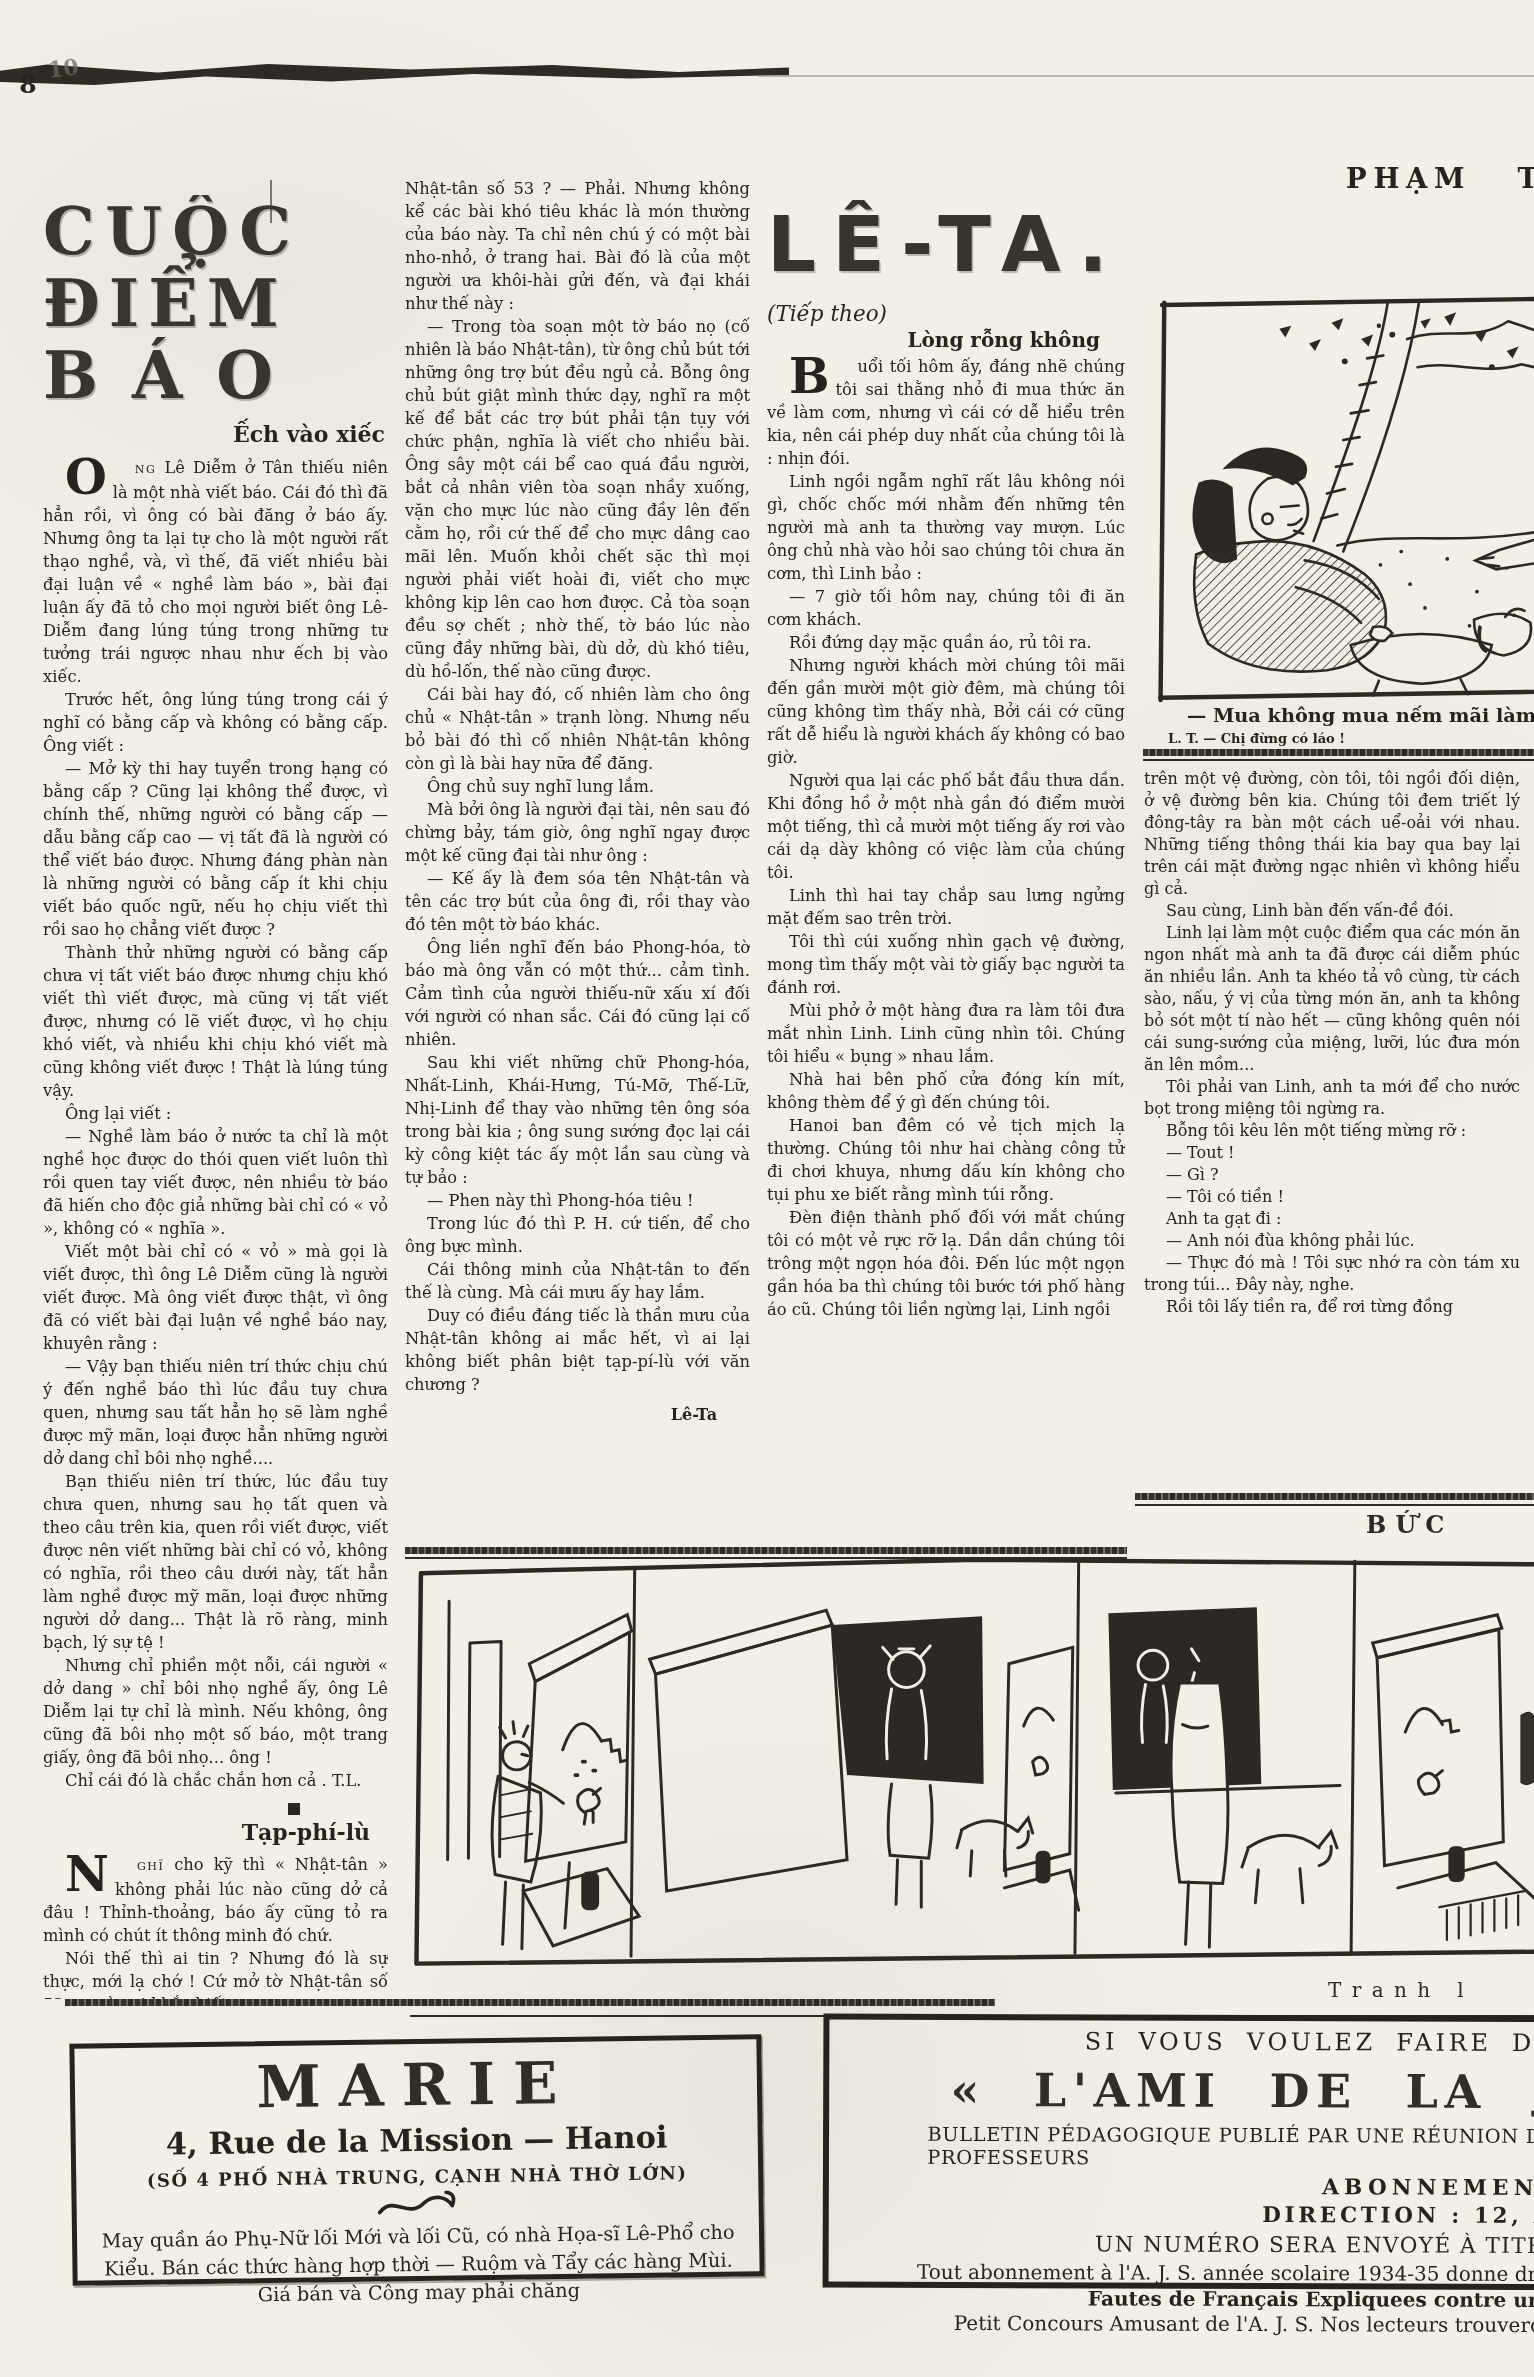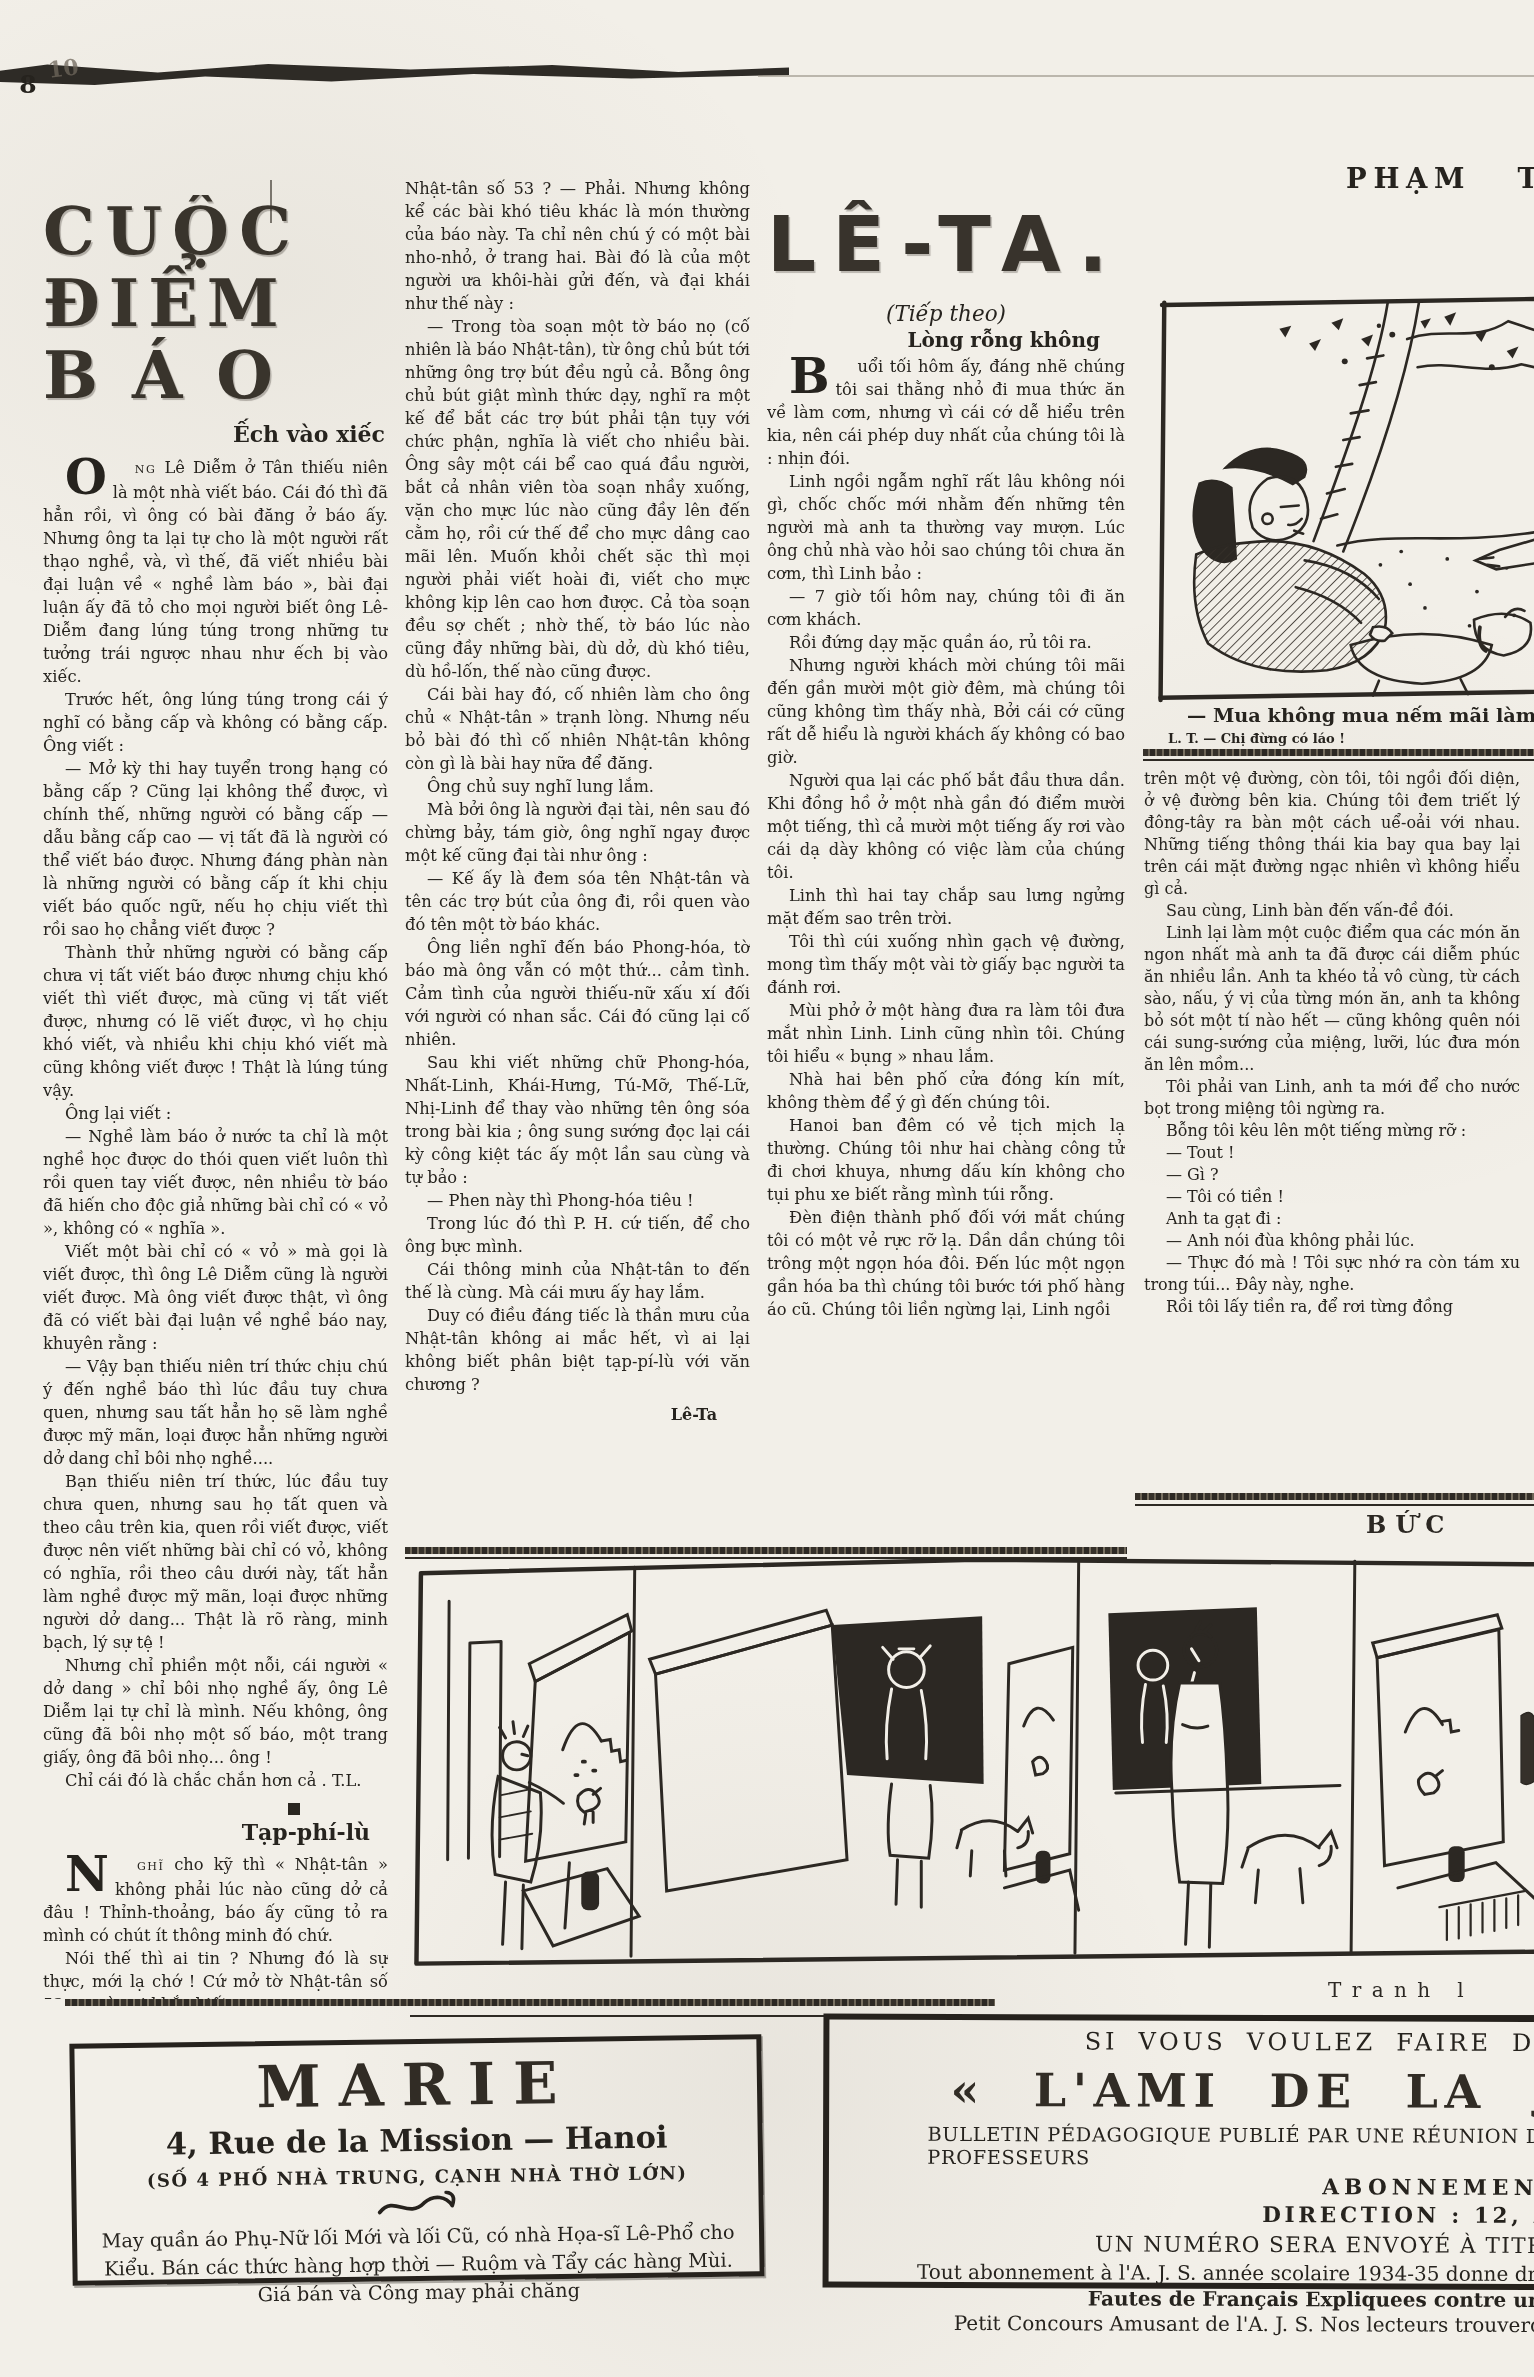--- a/index.html
+++ b/index.html
@@ -35,21 +35,21 @@
   .big-title .tl1{display:block;letter-spacing:10.4px;}
   .big-title .tl2{display:block;letter-spacing:9px;}
   .big-title .tl3{display:block;letter-spacing:34px;}
   .kicker{font-size:22px;font-weight:bold;text-align:right;margin:12px 3px 10.4px 0;}
   .square-orn{width:12px;height:12px;background:#2a2620;margin:10.4px 0 4.5px 245px;}
   .sec-head{font-size:22px;font-weight:bold;text-align:right;margin:6px 18px 9px 0;}
   .sig{font-size:16px;font-weight:bold;text-align:right;margin:7.4px 33px 0 0;}
   .leta-title{font-family:"DejaVu Sans", sans-serif;font-size:77px;font-weight:bold;
     letter-spacing:16.3px;color:#38332c;line-height:111px;white-space:nowrap;
     text-shadow:1.5px 1.5px 0.7px rgba(45,40,32,.28);}
-  .tiep-theo{font-size:21.5px;font-style:italic;text-align:center;margin:1.5px 0 4.5px 0;}
+  .tiep-theo{font-size:21.5px;font-style:italic;margin:1.5px 0 4.5px 0;}
   .sub-head{font-size:20px;font-weight:bold;text-align:right;margin:0 25px 3px 0;}
   
   #illus{left:1156px;top:296px;width:379px;height:407px;}
   .cap1{left:1187px;top:704px;width:349px;font-size:19.3px;font-weight:bold;white-space:nowrap;}
   .cap2{left:1168px;top:731px;width:349px;font-size:13px;font-weight:bold;white-space:nowrap;}
   
   .rule-band{height:6.7px;background:repeating-linear-gradient(90deg,#36312a 0 5.2px,#6d6557 5.2px 7.4px,#2c2823 7.4px 12px,#7a7263 12px 14px);}
   .rule-thin{height:2.2px;background:#2e2a24;}
   
   .buc-label{left:1366px;top:1510px;font-size:24px;font-weight:bold;letter-spacing:9px;white-space:nowrap;color:#2c2823;}
@@ -117,21 +117,21 @@
       </div>
   </div>
 
   <div id="col2" class="abs col">
     <div>
         <p class="noindent">Nhật-tân số 53 ? — Phải. Nhưng không kể các bài khó tiêu khác là món thường của báo này. Ta chỉ nên chú ý có một bài nho-nhỏ, ở trang hai. Bài đó là của một người ưa khôi-hài gửi đến, và đại khái như thế này :</p>
         <p>— Trong tòa soạn một tờ báo nọ (cố nhiên là báo Nhật-tân), từ ông chủ bút tới những ông trợ bút đều ngủ cả. Bỗng ông chủ bút giật mình thức dạy, nghĩ ra một kế để bắt các trợ bút phải tận tụy với chức phận, nghĩa là viết cho nhiều bài. Ông sây một cái bể cao quá đầu người, bắt cả nhân viên tòa soạn nhầy xuống, vặn cho mực lúc nào cũng đầy lên đến cằm họ, rồi cứ thế để cho mực dâng cao mãi lên. Muốn khỏi chết sặc thì mọi người phải viết hoài đi, viết cho mực không kịp lên cao hơn được. Cả tòa soạn đều sợ chết ; nhờ thế, tờ báo lúc nào cũng đầy những bài, dù dở, dù khó tiêu, dù hồ-lốn, thế nào cũng được.</p>
         <p>Cái bài hay đó, cố nhiên làm cho ông chủ « Nhật-tân » trạnh lòng. Nhưng nếu bỏ bài đó thì cố nhiên Nhật-tân không còn gì là bài hay nữa để đăng.</p>
         <p>Ông chủ suy nghĩ lung lắm.</p>
         <p>Mà bởi ông là người đại tài, nên sau đó chừng bảy, tám giờ, ông nghĩ ngay được một kế cũng đại tài như ông :</p>
-        <p>— Kế ấy là đem sóa tên Nhật-tân và tên các trợ bút của ông đi, rồi quen vào đó tên một tờ báo khác.</p>
+        <p>— Kế ấy là đem sóa tên Nhật-tân và tên các trợ bút của ông đi, rồi thay vào đó tên một tờ báo khác.</p>
         <p>Ông liền nghĩ đến báo Phong-hóa, tờ báo mà ông vẫn có một thứ... cảm tình. Cảm tình của người thiếu-nữ xấu xí đối với người có nhan sắc. Cái đó cũng lại cố nhiên.</p>
         <p>Sau khi viết những chữ Phong-hóa, Nhất-Linh, Khái-Hưng, Tú-Mỡ, Thế-Lữ, Nhị-Linh để thay vào những tên ông sóa trong bài kia ; ông sung sướng đọc lại cái kỳ công kiệt tác ấy một lần sau cùng và tự bảo :</p>
         <p>— Phen này thì Phong-hóa tiêu !</p>
         <p>Trong lúc đó thì P. H. cứ tiến, để cho ông bực mình.</p>
         <p>Cái thông minh của Nhật-tân to đến thế là cùng. Mà cái mưu ấy hay lắm.</p>
         <p>Duy có điều đáng tiếc là thần mưu của Nhật-tân không ai mắc hết, vì ai lại không biết phân biệt tạp-pí-lù với văn chương ?</p>
       </div>
     <div class="sig">Lê-Ta</div>
   </div>
 

